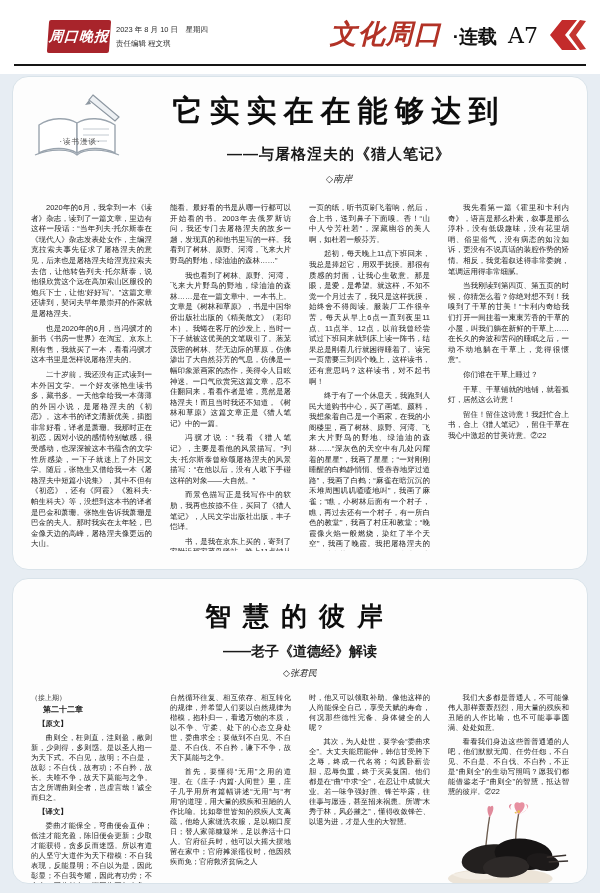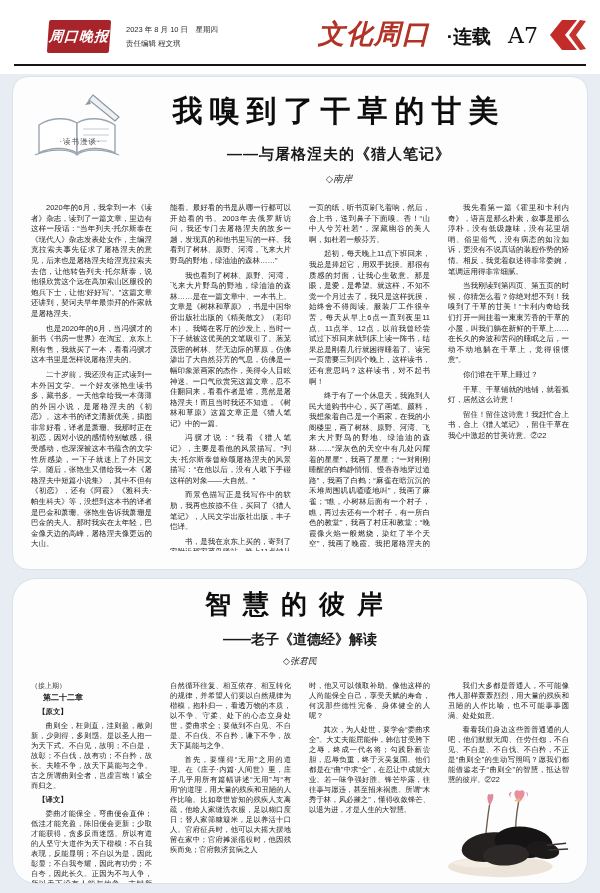--- a/index.html
+++ b/index.html
@@ -4,33 +4,33 @@
 <style>
   html,body{margin:0;padding:0;}
   body{width:600px;height:893px;background:#e7edf3;font-family:"Liberation Sans",sans-serif;color:#1a1a1a;}
   .page{position:relative;width:600px;height:893px;overflow:hidden;background:#e7edf3;}
 
   
   .header{position:absolute;left:0;top:0;width:600px;height:74px;background:#ffffff;}
   .masthead{position:absolute;left:48px;top:20px;width:62px;height:33px;background:#a8242b;border-radius:2px;
     display:flex;align-items:center;justify-content:center;color:#fff;
     font-family:"DejaVu Serif",serif;font-style:italic;font-weight:bold;font-size:14px;letter-spacing:1px;transform:skewX(-4deg);}
-  .dateblock{position:absolute;left:126px;top:23px;font-size:7.5px;line-height:14px;color:#2b2b2b;}
-  .sectionblock{position:absolute;right:62px;top:16px;display:flex;align-items:baseline;gap:17px;white-space:nowrap;}
+  .dateblock{position:absolute;left:116px;top:23px;font-size:7.5px;line-height:14px;color:#2b2b2b;}
+  .sectionblock{position:absolute;right:62px;top:16px;display:flex;align-items:baseline;gap:11px;white-space:nowrap;}
   .sec-script{font-family:"DejaVu Serif",serif;font-style:italic;font-weight:bold;font-size:27px;color:#b23226;letter-spacing:1px;}
   .sec-suffix{font-weight:bold;font-size:19px;color:#111;}
   .sec-page{font-family:"DejaVu Serif",serif;font-size:22px;color:#111;}
   .chevron{position:absolute;right:14px;top:20px;width:36px;height:30px;}
   .header-rule{position:absolute;left:14px;right:14px;top:64px;border-top:2.5px solid #151515;}
 
   
   .panel{position:absolute;left:12px;width:576px;background:#fdfdfd;border:1px solid #d9e3ea;border-radius:16px;
     box-sizing:border-box;padding:10px 14px;overflow:hidden;}
   .panel1{top:76px;height:494px;}
-  .panel2{top:578px;height:306px;padding-top:8px;border-radius:24px;}
+  .panel2{top:578px;height:306px;padding-top:20px;}
 
   
   .badge{position:absolute;left:18px;top:14px;width:104px;height:82px;}
   .badge svg{position:absolute;left:0;top:0;}
   .badge-label{position:absolute;left:14px;top:46px;width:70px;text-align:center;font-size:7.5px;color:#555;letter-spacing:1px;}
   .t1-head{padding-left:78px;text-align:center;}
   .t1-title{margin-top:4px;font-family:"DejaVu Serif",serif;font-weight:bold;font-size:30px;letter-spacing:7px;color:#0d0d0d;}
   .t1-sub{margin-top:13px;font-weight:bold;font-size:15px;letter-spacing:1px;}
   .t1-byline{margin-top:9px;font-family:"DejaVu Serif",serif;font-style:italic;font-size:9.5px;}
 
@@ -89,21 +89,21 @@
           <path d="M84 34 C 72 26, 56 26, 46 32 L46 62 C 56 56, 72 56, 84 62 Z" fill="#fff" stroke="#9aa4ae" stroke-width="1.4"></path>
           <path d="M4 64 C 20 57, 40 58, 46 64 C 52 58, 72 57, 88 64" fill="none" stroke="#9aa4ae" stroke-width="1.2"></path>
           <path d="M52 38 L78 38 M52 44 L78 44 M52 50 L76 50" stroke="#c3cad1" stroke-width="1"></path>
           <path d="M62 4 L88 26 L84 30 L58 9 Z" fill="#eef1f4" stroke="#8d97a1" stroke-width="1.2"></path>
           <path d="M58 9 L54 14 L60 13 Z" fill="#8d97a1"></path>
         </svg>
       </span>
       <span class="badge-label">·读书漫谈·</span>
     </div>
     <div class="t1-head">
-      <div class="t1-title">我嗅到了干草的甘美</div>
+      <div class="t1-title">它实实在在能够达到</div>
       <div class="t1-sub">——与屠格涅夫的《猎人笔记》</div>
       <div class="t1-byline">◇南岸</div>
     </div>
     <div class="cols cols1">
       <div class="col">
         <p>2020年的6月，我拿到一本《读者》杂志，读到了一篇文章，里边有这样一段话：“当年列夫·托尔斯泰在《现代人》杂志发表处女作，主编涅克拉索夫事先征求了屠格涅夫的意见，后来也是屠格涅夫给涅克拉索夫去信，让他转告列夫·托尔斯泰，说他很欣赏这个远在高加索山区服役的炮兵下士，让他‘好好写’。”这篇文章还讲到，契诃夫早年最崇拜的作家就是屠格涅夫。</p>
         <p>也是2020年的6月，当冯骥才的新书《书房一世界》在淘宝、京东上刚有售，我就买了一本，看看冯骥才这本书里是怎样说屠格涅夫的。</p>
         <p>二十岁前，我还没有正式读到一本外国文学。一个好友张艳生读书多，藏书多。一天他拿给我一本薄薄的外国小说，是屠格涅夫的《初恋》。这本书的译文清新优美，插图非常好看，译者是萧珊。我那时正在初恋，因对小说的感情特别敏感，很受感动，也深深被这本书蕴含的文学性所感染，一下子就迷上了外国文学。随后，张艳生又借给我一本《屠格涅夫中短篇小说集》，其中不但有《初恋》，还有《阿霞》《雅科夫·帕生科夫》等，没想到这本书的译者是巴金和萧珊。张艳生告诉我萧珊是巴金的夫人。那时我实在太年轻，巴金像天边的高峰，屠格涅夫像更远的大山。</p>
         <p>2020年7月8日，《中华读书报》在其微信公众号上发表《冯骥才谈枕边书》。开篇冯骥才就说：“我特别喜欢看屠格涅夫的《猎人笔记》，丰子恺的译本比别人翻译得好，好就好在，随便翻哪一页都能看。最好看的书是从哪一页都</p>
       </div>

